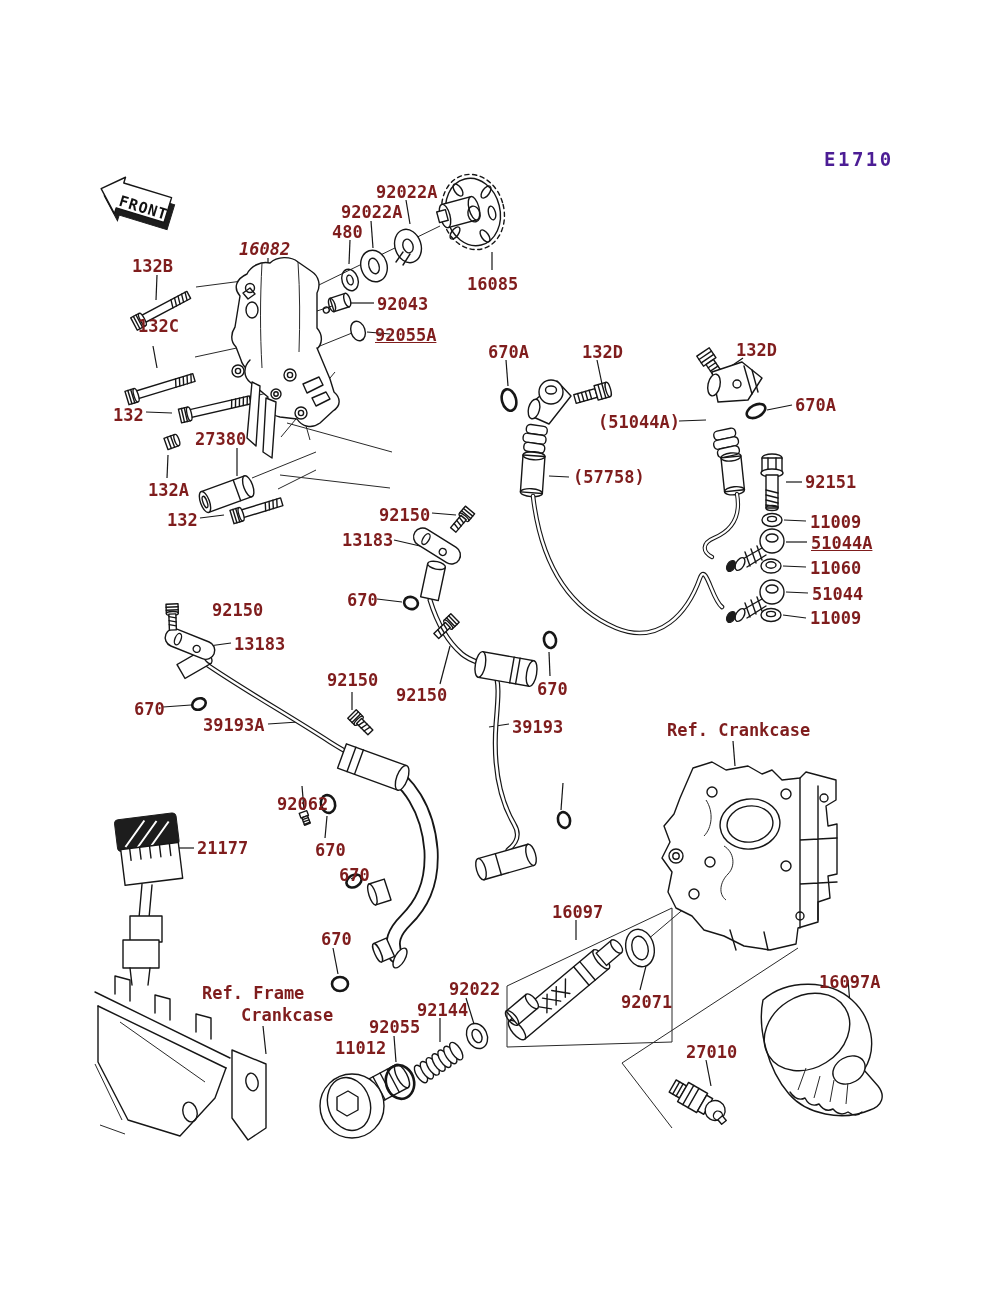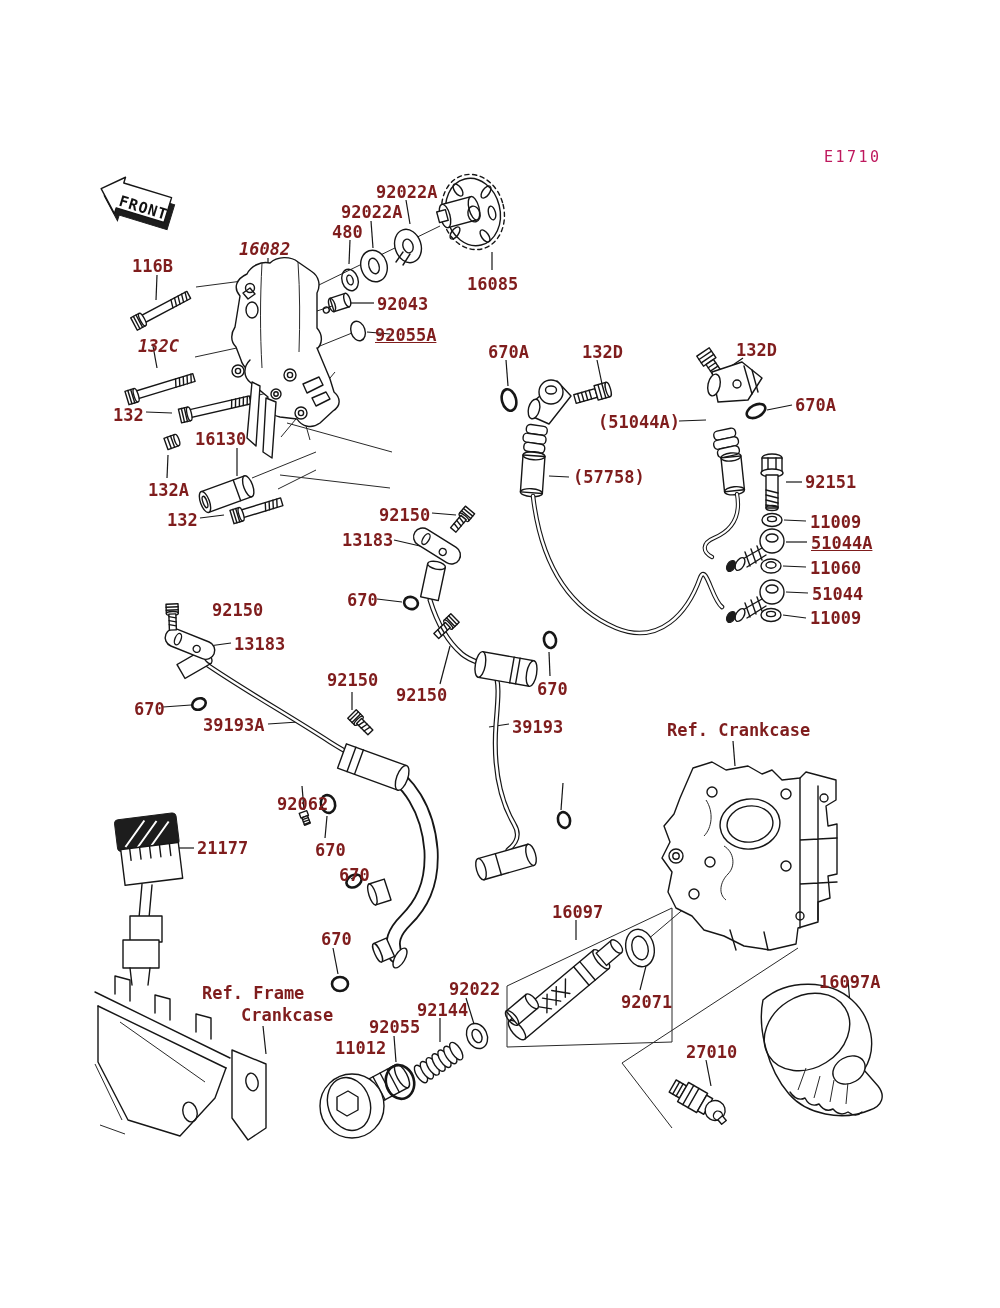--- a/index.html
+++ b/index.html
@@ -3,21 +3,21 @@
 <meta charset="utf-8">
 <style>
   html,body{margin:0;padding:0;background:#e8e8e8;}
   .page{position:relative;width:1000px;height:1308px;background:#ffffff;overflow:hidden;
         font-family:"DejaVu Sans Mono",monospace;}
   svg{position:absolute;left:0;top:0;}
   svg *{vector-effect:none;}
   .labels-layer{position:absolute;left:0;top:0;width:100%;height:100%;}
   .plabel{position:absolute;font:700 17px "DejaVu Sans Mono",monospace;color:#7f1d1d;
           line-height:1.1;white-space:pre;letter-spacing:0;}
-  .plabel.code{font-size:15px;letter-spacing:2.5px;font-weight:400;color:#be185d;}
+  .plabel.code{font-size:19px;letter-spacing:2.5px;font-weight:700;color:#4c1d95;}
   
   .k{stroke:#161616;fill:none;stroke-width:1.4;stroke-linecap:round;stroke-linejoin:round;}
   .kw{stroke:#161616;fill:#ffffff;stroke-width:1.4;stroke-linecap:round;stroke-linejoin:round;}
   .thin{stroke:#2a2a2a;fill:none;stroke-width:1;}
   .ld{stroke:#161616;fill:none;stroke-width:1.2;}
   .tube{stroke:#161616;fill:none;stroke-linecap:round;}
   .tubein{stroke:#ffffff;fill:none;stroke-linecap:round;}
   .oring{stroke:#161616;fill:none;stroke-width:2.6;}
   .dark{fill:#1d1d1d;stroke:#1d1d1d;}
 </style>
@@ -509,31 +509,31 @@
     <circle class="kw" cx="29" cy="0" r="10"></circle>
     <circle class="kw" cx="34" cy="3" r="4.5"></circle>
     <rect class="kw" x="38" y="1" width="6" height="6" transform="rotate(20 38 1)"></rect>
   </g>
 
 </svg>
 
 <div class="plabel code" style="left:824px;top:149px">E1710</div>
 
 <div class="labels-layer">
-      <span class="plabel" style="left: 132px; top: 257px;">116B</span>
+      <span class="plabel" style="left: 132px; top: 257px;">132B</span>
       <span class="plabel" style="left: 239px; top: 240px; font-style: italic;">16082</span>
       <span class="plabel" style="left: 332px; top: 223px;">480</span>
       <span class="plabel" style="left: 341px; top: 203px;">92022A</span>
       <span class="plabel" style="left: 376px; top: 183px;">92022A</span>
       <span class="plabel" style="left: 467px; top: 275px;">16085</span>
       <span class="plabel" style="left: 377px; top: 295px;">92043</span>
       <span class="plabel" style="left: 375px; top: 326px; text-decoration: underline;">92055A</span>
-      <span class="plabel" style="left: 138px; top: 337px; font-style: italic;">132C</span>
+      <span class="plabel" style="left: 138px; top: 317px;">132C</span>
       <span class="plabel" style="left: 113px; top: 406px;">132</span>
-      <span class="plabel" style="left: 195px; top: 430px;">16130</span>
+      <span class="plabel" style="left: 195px; top: 430px;">27380</span>
       <span class="plabel" style="left: 148px; top: 481px;">132A</span>
       <span class="plabel" style="left: 167px; top: 511px;">132</span>
       <span class="plabel" style="left: 488px; top: 343px;">670A</span>
       <span class="plabel" style="left: 582px; top: 343px;">132D</span>
       <span class="plabel" style="left: 736px; top: 341px;">132D</span>
       <span class="plabel" style="left: 795px; top: 396px;">670A</span>
       <span class="plabel" style="left: 598px; top: 413px;">(51044A)</span>
       <span class="plabel" style="left: 573px; top: 468px;">(57758)</span>
       <span class="plabel" style="left: 805px; top: 473px;">92151</span>
       <span class="plabel" style="left: 810px; top: 513px;">11009</span>

